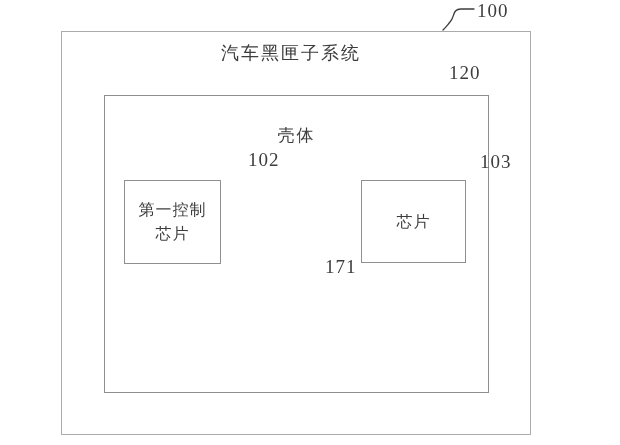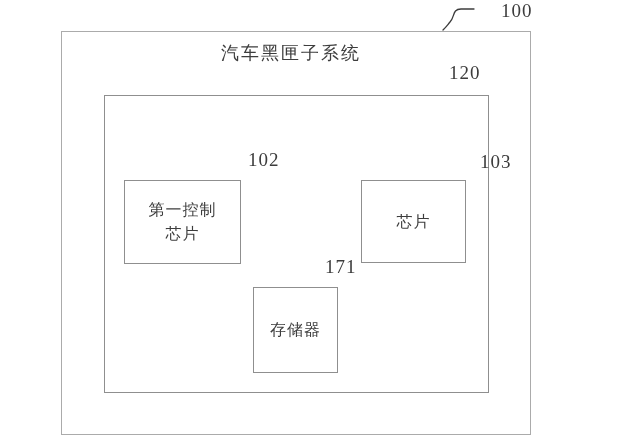--- a/index.html
+++ b/index.html
@@ -56,21 +56,21 @@
     display: flex;
     flex-direction: column;
     align-items: center;
     justify-content: center;
     font-size: 16px;
     line-height: 1.5;
     color: var(--text);
     letter-spacing: 1px;
     text-align: center;
   }
-  .comp-102 { left: 124px; top: 180px; width: 117px; height: 84px; }
+  .comp-102 { left: 124px; top: 180px; width: 97px; height: 84px; }
   .comp-103 { left: 361px; top: 180px; width: 105px; height: 83px; }
   .comp-104 { left: 253px; top: 287px; width: 85px;  height: 86px; }
   .diagram-title {
     position: absolute;
     left: 56px; top: 41px;
     width: 470px;
     text-align: center;
     font-size: 18px;
     letter-spacing: 2px;
     color: var(--text);
@@ -84,21 +84,21 @@
     letter-spacing: 2px;
     color: var(--text);
   }
   .ref-label {
     position: absolute;
     font-size: 19px;
     color: var(--ref);
     letter-spacing: 1px;
     white-space: nowrap;
   }
-  .ref-100 { left: 477px; top: 0px; margin-left: 24px; }
+  .ref-100 { left: 477px; top: 0px; }
   .ref-101 { left: 449px; top: 62px; }
   .ref-102 { left: 200px; top: 149px; margin-left: 48px; }
   .ref-103 { left: 440px; top: 151px; margin-left: 40px; }
   .ref-104 { left: 325px; top: 256px; }
 </style>
 </head>
 <body>
 
 <div class="canvas">
 
@@ -111,33 +111,31 @@
     <path class="leader" d="M 446 72 H 433 C 424 72 427 80 422 85 C 418 90 416 91 412 95"></path>
     <path class="leader" d="M 197 159 H 186 C 177 159 180 167 175 172 C 171 177 169 176 165 180"></path>
     <path class="leader" d="M 437 161 H 426 C 417 161 420 169 415 174 C 411 179 407 176 403 179"></path>
     <path class="leader" d="M 322 266 H 311 C 302 266 305 274 300 279 C 296 284 295 283 291 287"></path>
   </svg>
 
   <div class="box outer-box"></div>
   <div class="diagram-title">汽车黑匣子系统</div>
 
   <div class="box inner-box"></div>
+  <div class="housing-title">壳体</div>
 
   <div class="box comp-box comp-102">
     <span>第一控制</span>
     <span>芯片</span>
   </div>
 
   <div class="box comp-box comp-103">
     <span>芯片</span>
   </div>
 
-  <div class="box comp-box comp-104">
-    <span>存储器</span>
-  </div>
 
   <div class="ref-label ref-100">100</div>
   <div class="ref-label ref-101">120</div>
   <div class="ref-label ref-102">102</div>
   <div class="ref-label ref-103">103</div>
   <div class="ref-label ref-104">171</div>
 
 </div>
 
 </body></html>

